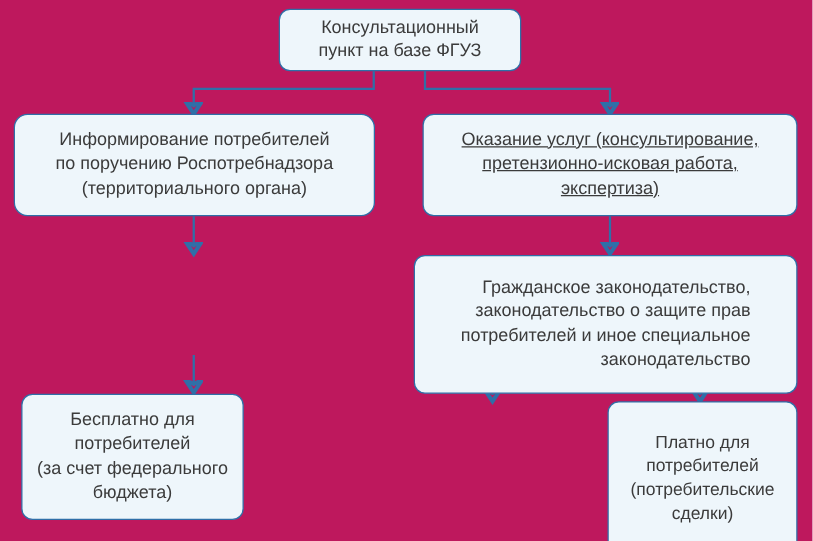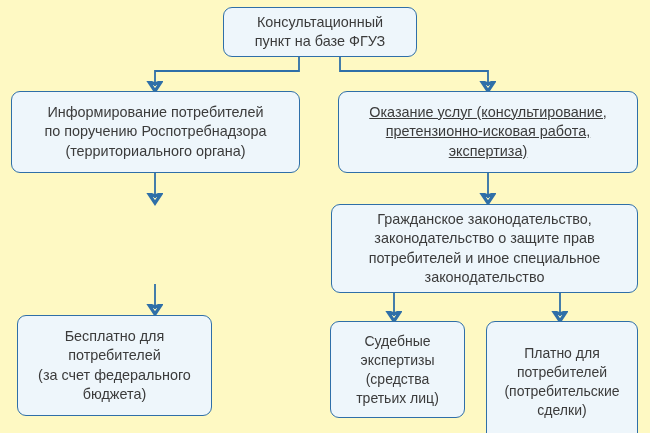--- a/index.html
+++ b/index.html
@@ -4,21 +4,21 @@
 <style>
   html, body {
     margin: 0;
     padding: 0;
     background: #ffffff;
   }
   #canvas {
     position: relative;
     width: 650px;
     height: 433px;
-    background: #fef9c3;
+    background: #be185d;
     overflow: hidden;
     font-family: "Liberation Sans", "DejaVu Sans", sans-serif;
   }
   .node {
     position: absolute;
     box-sizing: border-box;
     background: #eef6fb;
     border: 1.6px solid #2f6fa8;
     border-radius: 9px;
     display: flex;
@@ -70,42 +70,38 @@
 
     <path d="M488,173 L488,198" marker-end="url(#arw)"></path>
 
     <path d="M394,293 L394,316" marker-end="url(#arw)"></path>
     <path d="M560,293 L560,316" marker-end="url(#arw)"></path>
   </svg>
 
   <div class="node" style="left:223px; top:7px; width:194px; height:50px;">Консультационный
 пункт на базе ФГУЗ</div>
 
-  <div class="node" style="left:11px; top:91px; width:289px; height:82px;">Информирование потребителей
+  <div class="node" style="left:11px; top:91px; width:289px; height:82px;border-radius:11px;">Информирование потребителей
 по поручению Роспотребнадзора
 (территориального органа)</div>
 
   <div class="node" style="left:338px; top:91px; width:300px; height:82px;text-decoration:underline;">Оказание услуг (консультирование,
 претензионно-исковая работа,
 экспертиза)</div>
 
 
-  <div class="node" style="left:331px; top:204px; width:307px; height:89px;">Гражданское законодательство,
+  <div class="node" style="left:331px; top:204px; width:307px; height:111px;text-align:right;">Гражданское законодательство,
 законодательство о защите прав
 потребителей и иное специальное
 законодательство</div>
 
-  <div class="node" style="left:17px; top:315px; width:195px; height:101px;">Бесплатно для
+  <div class="node" style="left:17px; top:315px; width:178px; height:101px;">Бесплатно для
 потребителей
 (за счет федерального
 бюджета)</div>
 
-  <div class="node small" style="left:330px; top:321px; width:135px; height:97px;">Судебные
-экспертизы
-(средства
-третьих лиц)</div>
 
   <div class="node small" style="left:486px; top:321px; width:152px; height:122px;">Платно для
 потребителей
 (потребительские
 сделки)</div>
 
 </div>
 
 </body></html>

